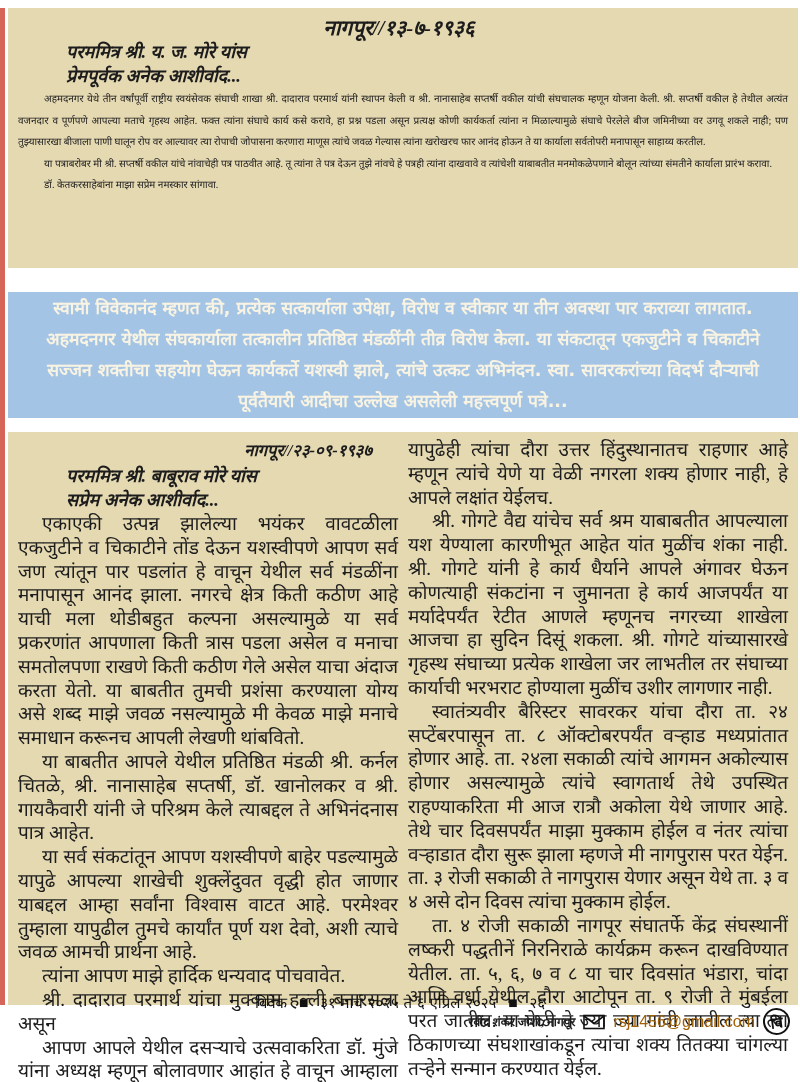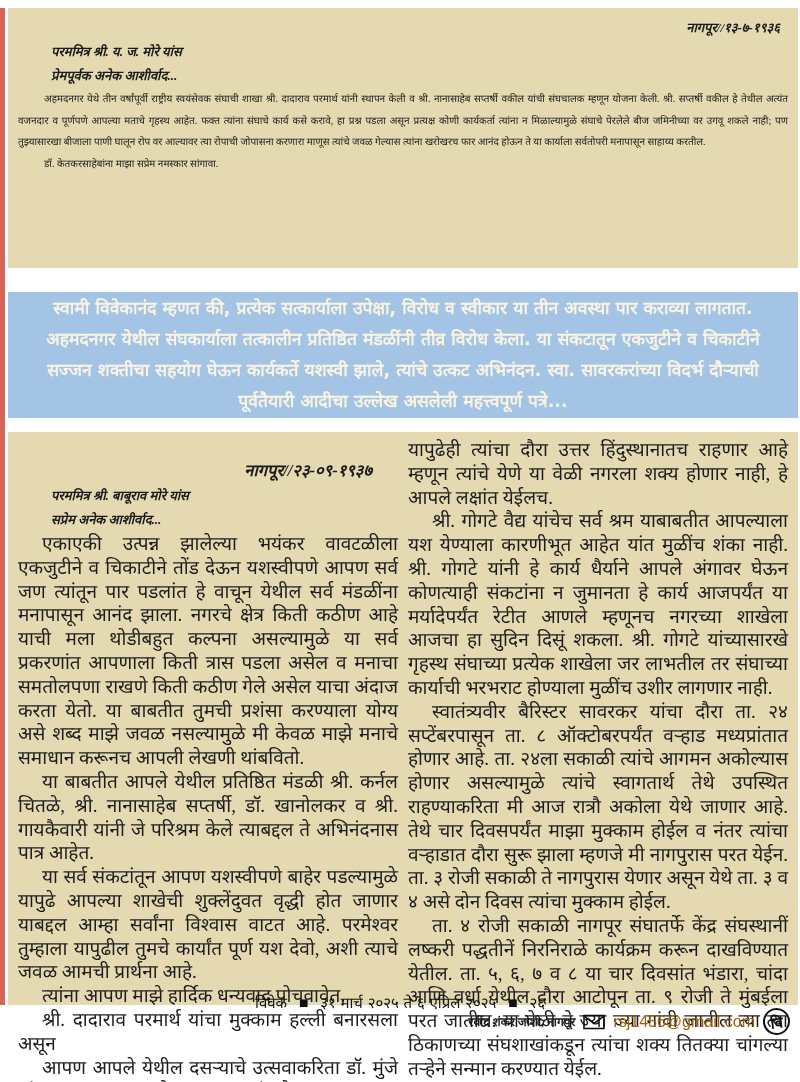--- a/index.html
+++ b/index.html
@@ -19,27 +19,27 @@
   }
   .beige{
     position:absolute;left:8px;right:2px;
     background:#e5d9b2;
     box-sizing:border-box;
   }
   .block1{top:8px;height:260px;padding:8px 10px 0 10px;}
   .block2{top:432px;height:573px;padding:6px 10px 0 10px;}
   .date-line{
     font-weight:bold;font-style:italic;
-    font-size:13px;line-height:24px;
-    text-align:right;padding-right:8px;font-family:Liberation Serif, serif;
+    font-size:21px;line-height:24px;
+    text-align:center;padding-right:8px;font-family:Liberation Serif, serif;
   }
   .salutation{
     font-weight:bold;font-style:italic;
-    font-size:13px;line-height:24px;
-    margin-left:33px;
+    font-size:18px;line-height:24px;
+    margin-left:48px;
   }
   .block1 p{
     margin:0;font-size:10px;line-height:21.6px;
     text-align:justify;text-indent:26px;
   }
   .blue-block{
     position:absolute;left:8px;right:2px;top:292px;height:126px;
     background:#a3c4e4;
     box-sizing:border-box;
     display:flex;align-items:center;justify-content:center;
@@ -56,21 +56,21 @@
   .columns{display:flex;gap:10px;}
   .col{flex:1 1 0;min-width:0;}
   .col p{
     margin:0;font-size:19px;line-height:23.8px;
     text-align:justify;text-indent:24px;
   }
   .col p.no-indent{text-indent:0;}
   .date2{
     font-weight:bold;font-style:italic;
     font-size:16.5px;line-height:26px;
-    text-align:right;padding-right:26px;margin-top:20px;
+    text-align:right;padding-right:26px;
   }
   .author-row{
     position:absolute;top:1008px;right:10px;
     display:flex;align-items:center;gap:8px;
     white-space:nowrap;
   }
   .author-name{
     font-weight:bold;font-size:12px;
     font-family:"Liberation Serif","DejaVu Serif",serif;
   }
@@ -101,20 +101,21 @@
 
 <div class="page">
 
   <div class="red-edge"></div>
 
   <section class="beige block1">
     <div class="date-line">नागपूर//१३-७-१९३६</div>
     <div class="salutation">परममित्र श्री. य. ज. मोरे यांस</div>
     <div class="salutation">प्रेमपूर्वक अनेक आशीर्वाद...</div>
     <p>अहमदनगर येथे तीन वर्षांपूर्वी राष्ट्रीय स्वयंसेवक संघाची शाखा श्री. दादाराव परमार्थ यांनी स्थापन केली व श्री. नानासाहेब सप्तर्षी वकील यांची संघचालक म्हणून योजना केली. श्री. सप्तर्षी वकील हे तेथील अत्यंत वजनदार व पूर्णपणे आपल्या मताचे गृहस्थ आहेत. फक्त त्यांना संघाचे कार्य कसे करावे, हा प्रश्न पडला असून प्रत्यक्ष कोणी कार्यकर्ता त्यांना न मिळाल्यामुळे संघाचे पेरलेले बीज जमिनीच्या वर उगवू शकले नाही; पण तुझ्यासारखा बीजाला पाणी घालून रोप वर आल्यावर त्या रोपाची जोपासना करणारा माणूस त्यांचे जवळ गेल्यास त्यांना खरोखरच फार आनंद होऊन ते या कार्याला सर्वतोपरी मनापासून साहाय्य करतील.</p>
+    <p>या पत्राबरोबर मी श्री. सप्तर्षी वकील यांचे नांवाचेही पत्र पाठवीत आहे. तू त्यांना ते पत्र देऊन तुझे नांवचे हे पत्रही त्यांना दाखवावे व त्यांचेशी याबाबतीत मनमोकळेपणाने बोलून त्यांच्या संमतीने कार्याला प्रारंभ करावा.</p>
     <p>डॉ. केतकरसाहेबांना माझा सप्रेम नमस्कार सांगावा.</p>
   </section>
 
   <section class="blue-block">
     <p>स्वामी विवेकानंद म्हणत की, प्रत्येक सत्कार्याला उपेक्षा, विरोध व स्वीकार या तीन अवस्था पार कराव्या लागतात. अहमदनगर येथील संघकार्याला तत्कालीन प्रतिष्ठित मंडळींनी तीव्र विरोध केला. या संकटातून एकजुटीने व चिकाटीने सज्जन शक्तीचा सहयोग घेऊन कार्यकर्ते यशस्वी झाले, त्यांचे उत्कट अभिनंदन. स्वा. सावरकरांच्या विदर्भ दौऱ्याची पूर्वतैयारी आदीचा उल्लेख असलेली महत्त्वपूर्ण पत्रे...</p>
   </section>
 
   <section class="beige block2">
     <div class="columns">
       <div class="col">

